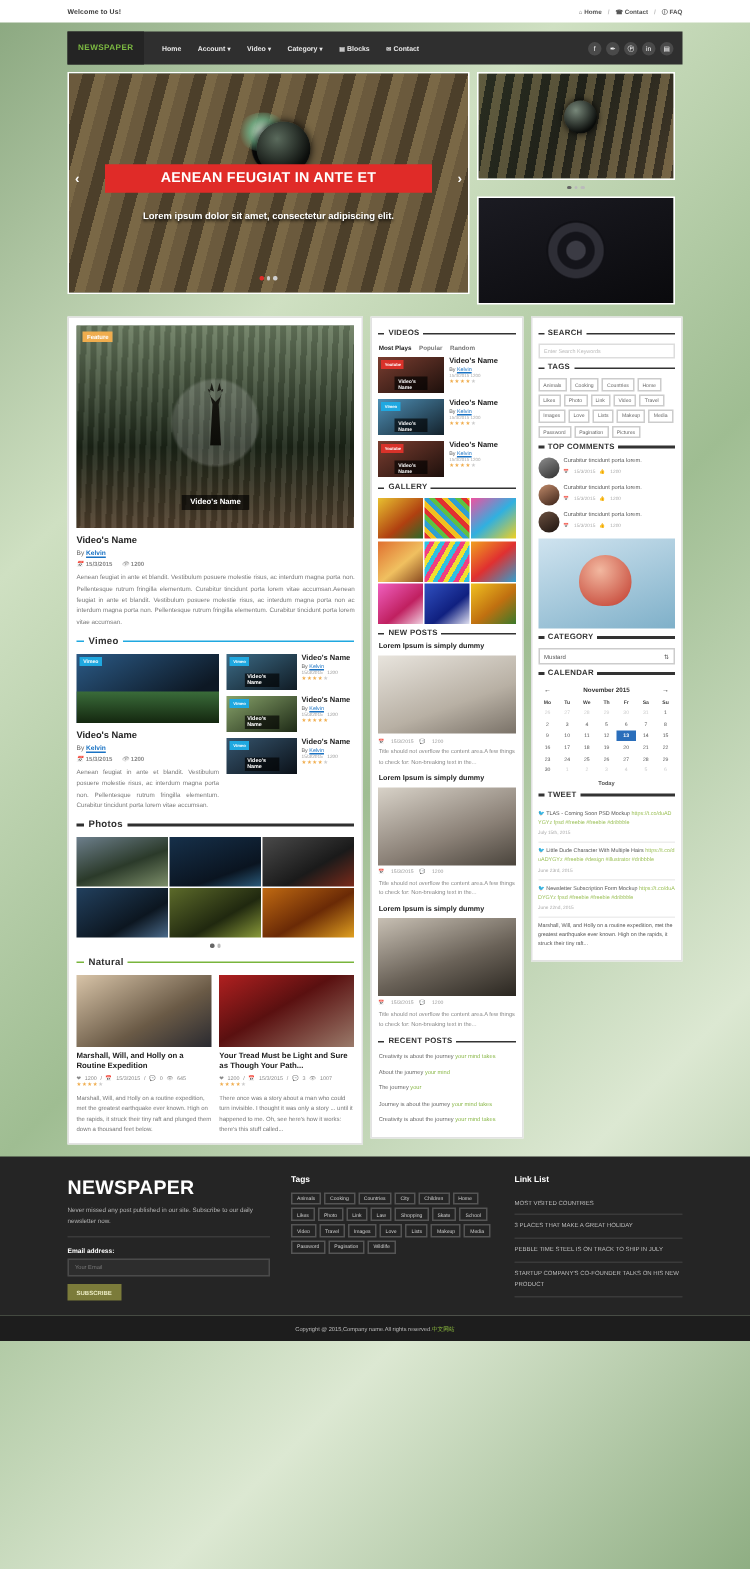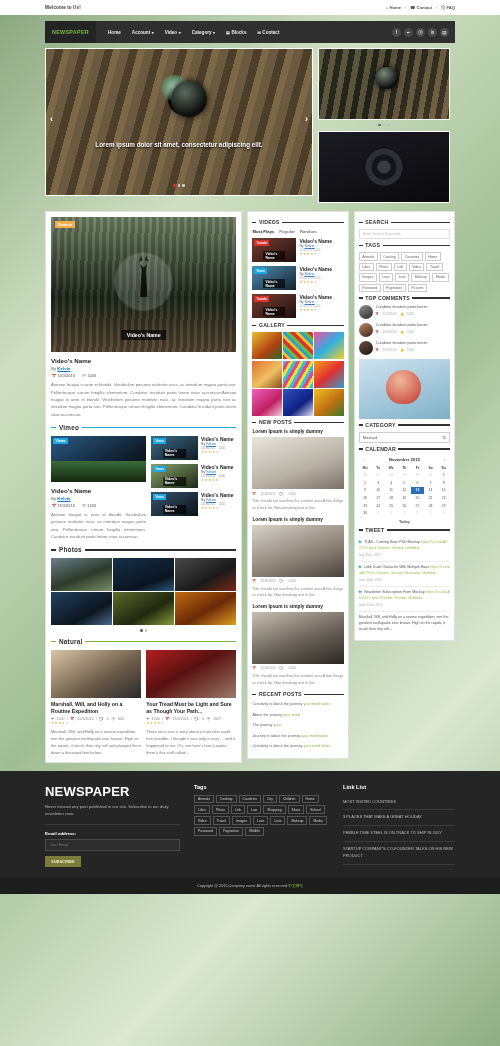--- a/index.html
+++ b/index.html
@@ -300,20 +300,21 @@
     </div>
   </div>
 
   <div class="heroblock">
     <div class="heroMain">
       <div class="woodbg"></div>
       <div class="glow"></div>
       <div class="orb"></div>
       <div class="arrowL">‹</div>
       <div class="arrowR">›</div>
+      <div class="herotitle">AENEAN FEUGIAT IN ANTE ET</div>
       <div class="herosub">Lorem ipsum dolor sit amet, consectetur adipiscing elit.</div>
       <div class="herodots">
         <i class="on"></i>
         <i></i>
         <i></i>
       </div>
     </div>
     <div class="heroSide">
       <div class="sideImg sideA"></div>
       <div class="sidedots">

